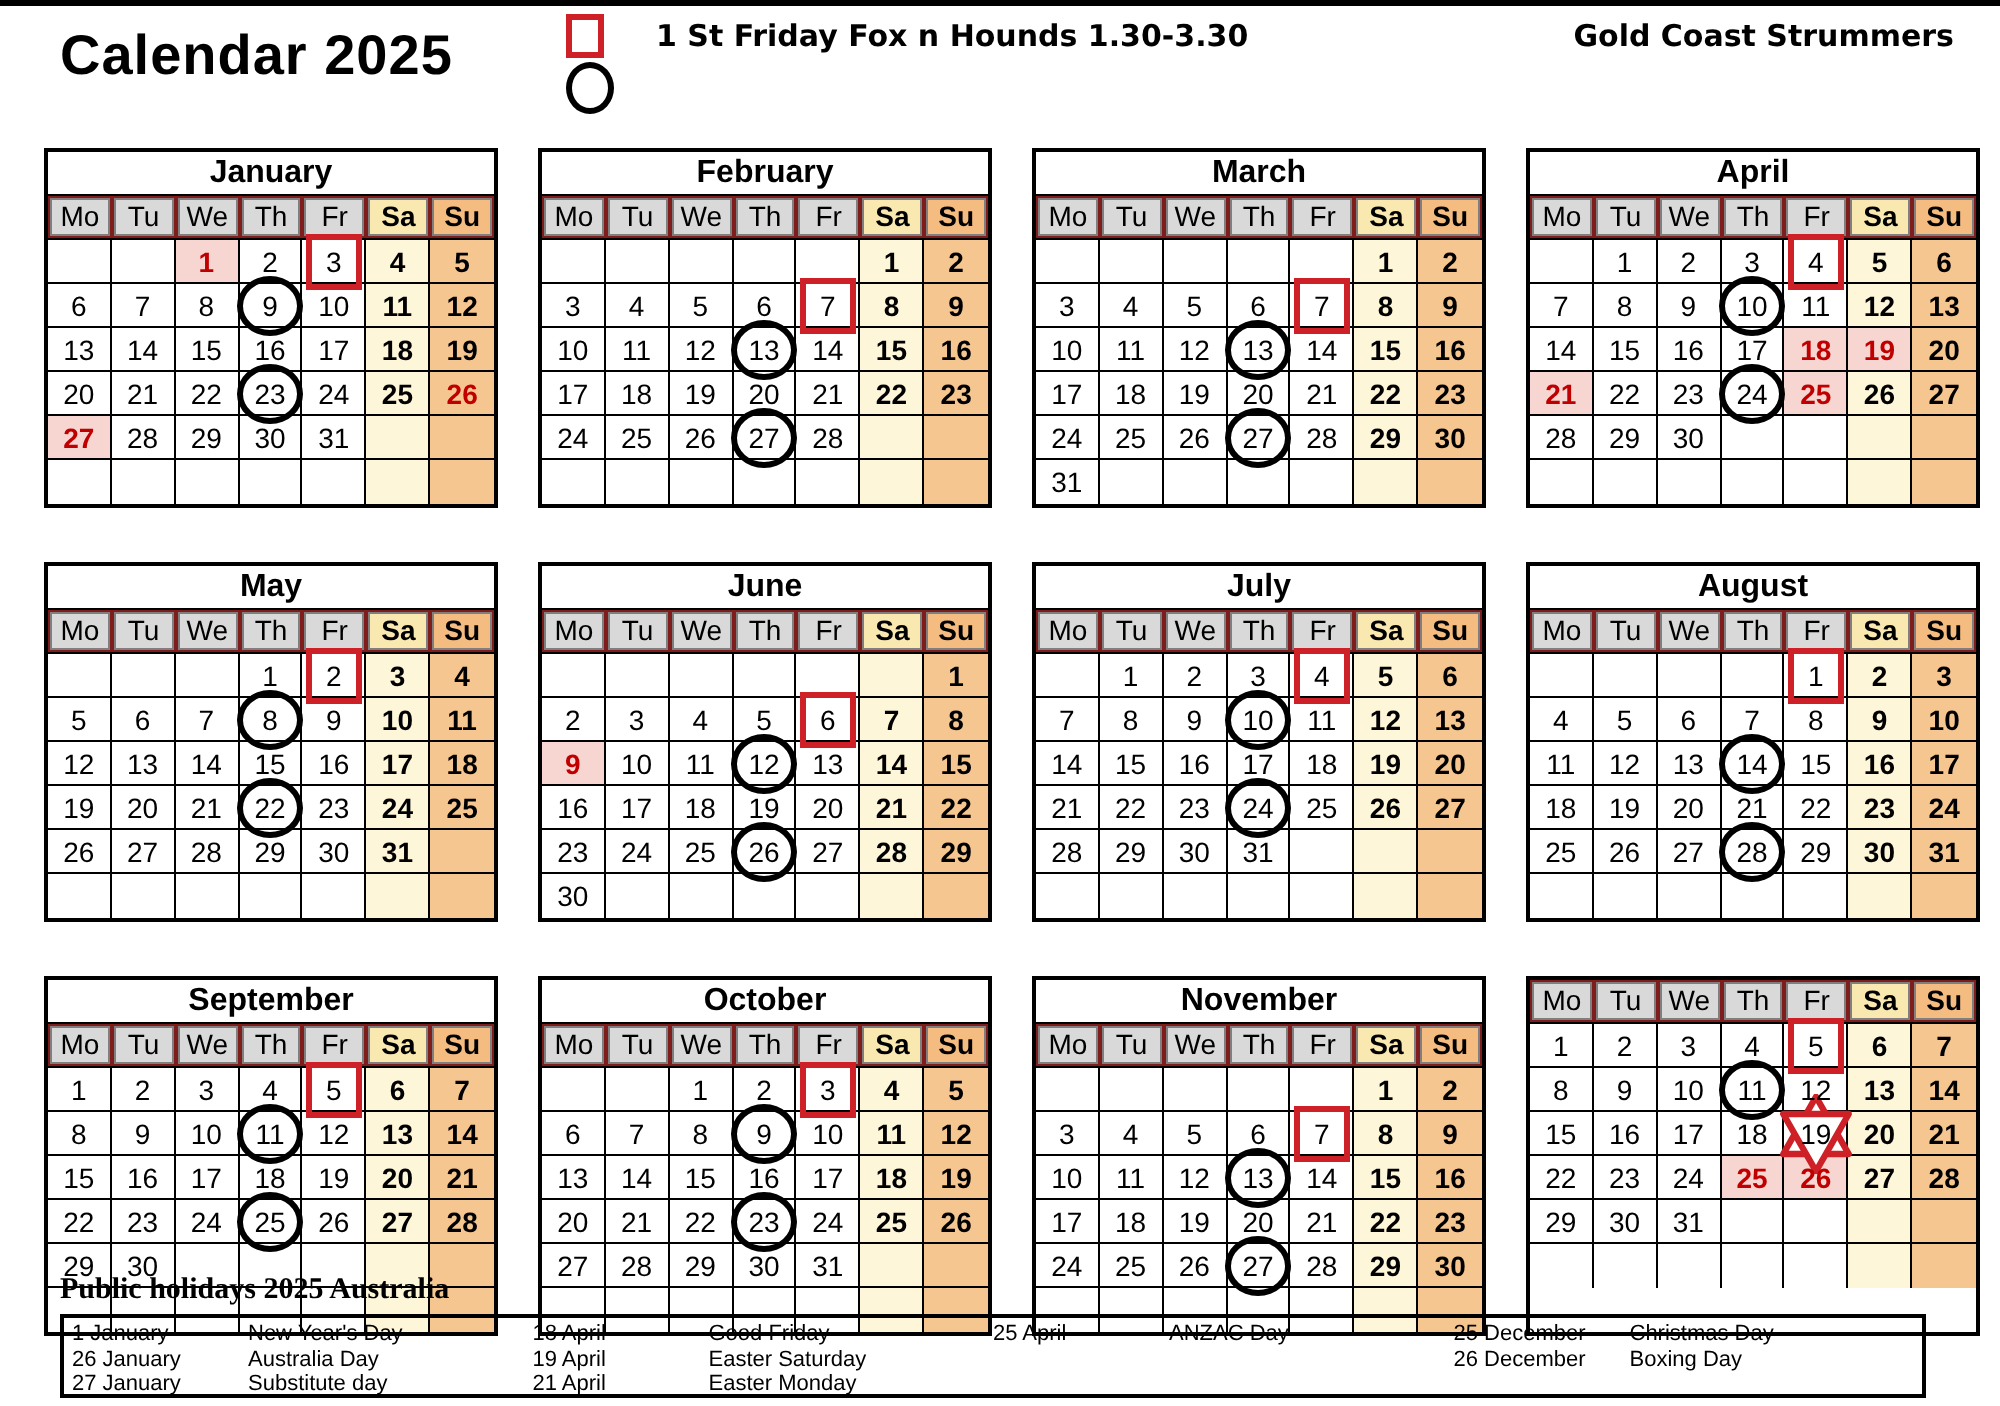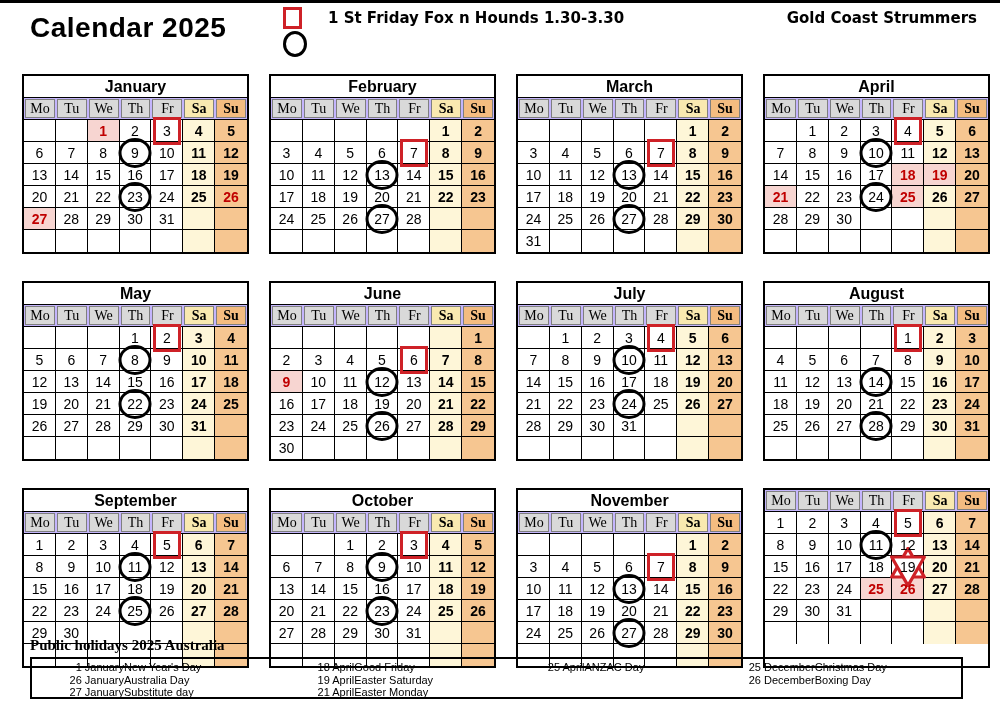--- a/index.html
+++ b/index.html
@@ -20,21 +20,21 @@
   .spacer{flex:1;}
   .brand{font-weight:bold;}
 
   #months{
     position:absolute;left:22px;top:58px;width:968px;
     display:grid;grid-template-columns:repeat(4,227px);
     column-gap:20px;row-gap:11px;
   }
   .month{width:227px;border:2px solid #000;background:#fff;box-sizing:border-box;margin-top:16px;}
   .m-title{height:21px;line-height:21px;text-align:center;font-weight:bold;font-size:16px;border-bottom:1px solid #000;}
-  .wk-row{display:grid;grid-template-columns:repeat(7,1fr);border-bottom:1px solid #000;background:#c4b5fd;font-family:Liberation Serif, serif;}
+  .wk-row{display:grid;grid-template-columns:repeat(7,1fr);border-bottom:1px solid #000;background:#7f1d1d;}
   .wk{height:19px;line-height:17px;text-align:center;font-size:14px;margin:1px;
       background:var(--grayhdr);border:1px solid #7f7f7f;box-sizing:border-box;}
   .wk-sa{background:var(--sath);font-weight:bold;}
   .wk-su{background:var(--sunh);font-weight:bold;}
   .days{display:grid;grid-template-columns:repeat(7,1fr);}
   .day{
     height:22px;line-height:22px;text-align:center;font-size:14px;
     border-right:1px solid #000;border-bottom:1px solid #000;
     position:relative;box-sizing:border-box;background:#fff;
   }
@@ -53,21 +53,21 @@
 
   #ph-title{position:absolute;left:30px;top:637px;font-size:15px;font-weight:bold;font-family:Liberation Serif, serif;}
   #ph-box{
     position:absolute;left:30px;top:657px;width:933px;height:42px;
     border:2px solid #000;box-sizing:border-box;
     display:grid;grid-template-columns:repeat(4,1fr);
     font-size:11px;padding:2px 4px;
   }
   .ph-col{display:flex;flex-direction:column;}
   .ph-row{display:flex;line-height:12.5px;}
-  .ph-date{width:88px;flex:0 0 auto;text-align:right;}
+  .ph-date{width:88px;flex:0 0 auto;}
   .ph-name{flex:1;}
 </style>
 </head>
 <body>
 
 <div id="topbar"></div>
 
 <h1 id="page-title">Calendar 2025</h1>
 
 <div id="legend">

